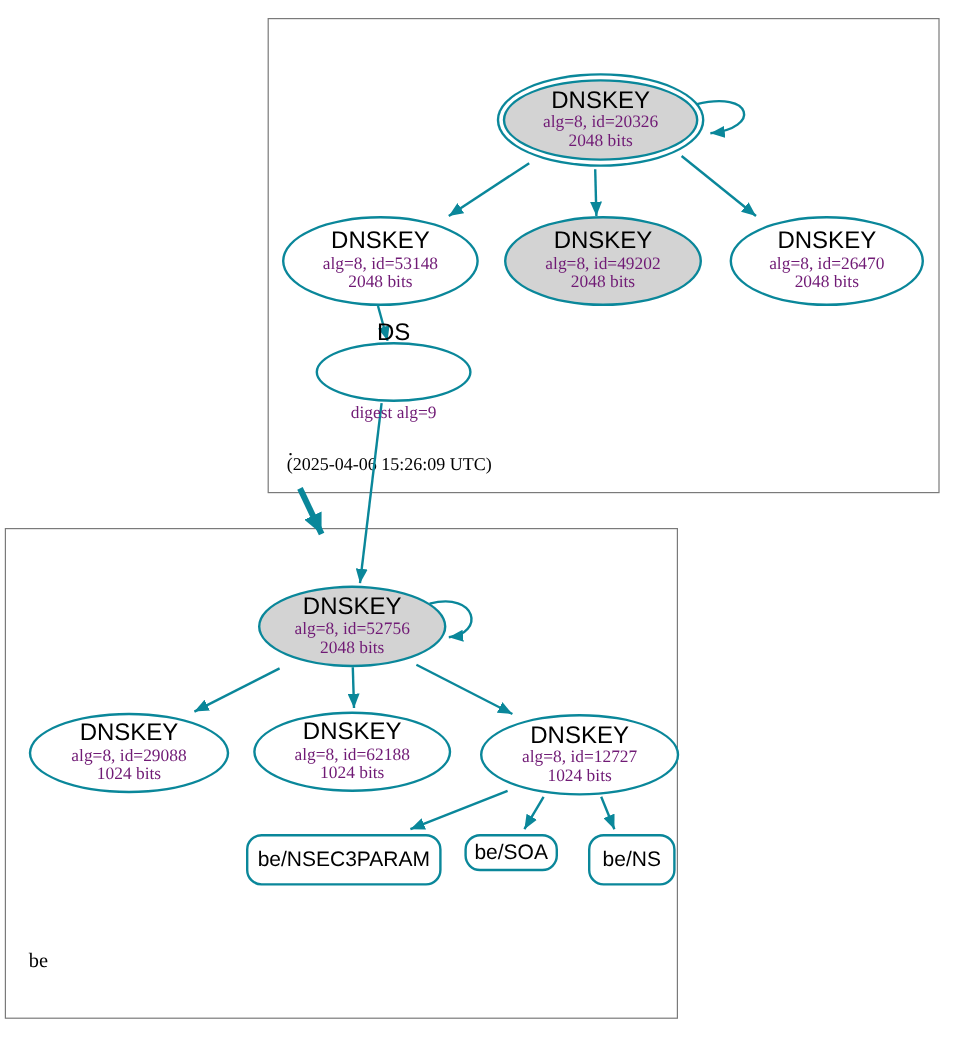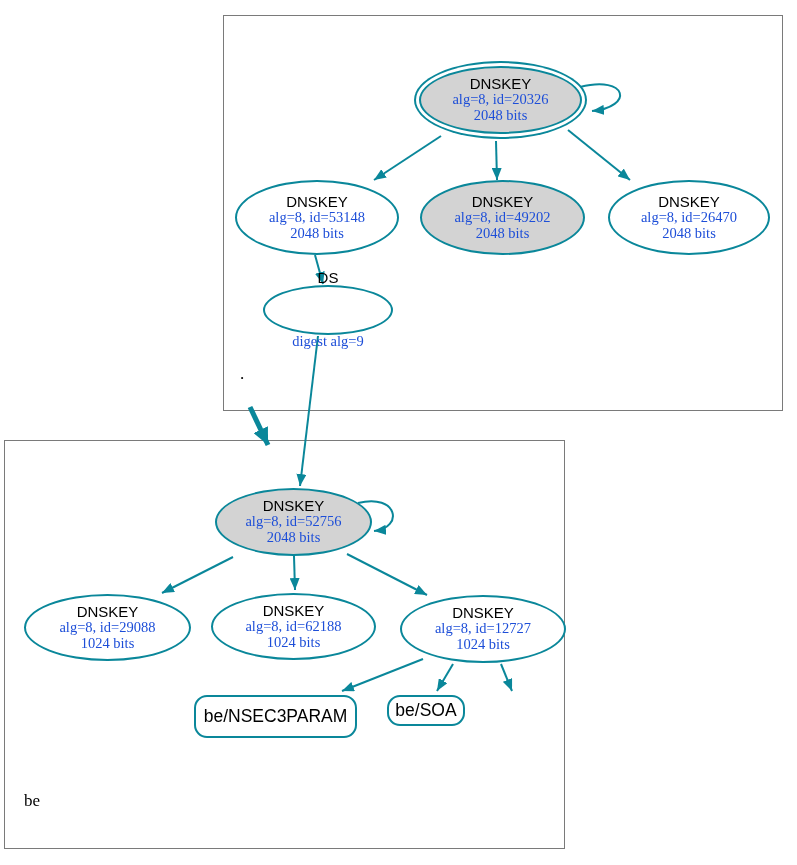--- a/index.html
+++ b/index.html
@@ -47,27 +47,27 @@
     z-index:3;
     box-sizing:border-box;
     line-height:1.08;
   }
   .node.gray{background:#d3d3d3;}
   .node.double{
     box-shadow:0 0 0 3px #ffffff, 0 0 0 5px #0a879a;
   }
   .nt{
     font-family:"Liberation Sans", sans-serif;
-    font-size:15px;
+    font-size:20px;
     color:#000;
   }
   .nd{
     font-family:"Liberation Serif", serif;
     font-size:14.5px;
-    color:#1d4ed8;
+    color:#701a75;
     white-space:nowrap;
   }
   .rr{
     position:absolute;
     border:2.2px solid #0a879a;
     border-radius:13px;
     background:#ffffff;
     display:flex;align-items:center;justify-content:center;
     font-family:"Liberation Sans", sans-serif;
     font-size:17.5px;
@@ -77,20 +77,21 @@
     white-space:nowrap;
   }
 </style>
 </head>
 <body>
 
 <div id="canvas">
 
   <div class="zonebox" id="rootbox">
     <span class="zone-name" style="left:16px;top:348px;">.</span>
+    <span class="zone-ts" style="left:15px;top:364px;">(2025-04-06 15:26:09 UTC)</span>
   </div>
   <div class="zonebox" id="bebox">
     <span class="zone-name" style="left:19px;top:350px;">be</span>
   </div>
 
   <svg id="edgelayer" viewBox="0 0 797 865" xmlns="http://www.w3.org/2000/svg">
     <defs>
       <marker id="arrow" markerUnits="userSpaceOnUse" markerWidth="13" markerHeight="10" refX="12" refY="5" orient="auto">
         <path d="M0,0 L12,5 L0,10 z" fill="#0a879a"></path>
       </marker>
@@ -162,20 +163,23 @@
     <div class="nd">alg=8, id=62188</div>
     <div class="nd">1024 bits</div>
   </div>
 
   <div class="node" style="left:400px;top:595px;width:166px;height:68px;">
     <div class="nt">DNSKEY</div>
     <div class="nd">alg=8, id=12727</div>
     <div class="nd">1024 bits</div>
   </div>
 
-  <div class="rr" style="left:194px;top:695px;width:163px;height:43px;">
+  <div class="rr" style="left:205px;top:695px;width:163px;height:43px;">
     <span>be/NSEC3PARAM</span>
   </div>
   <div class="rr" style="left:387px;top:695px;width:78px;height:31px;">
     <span>be/SOA</span>
   </div>
+  <div class="rr" style="left:490px;top:695px;width:73px;height:43px;">
+    <span>be/NS</span>
+  </div>
 
 </div>
 
 </body></html>

